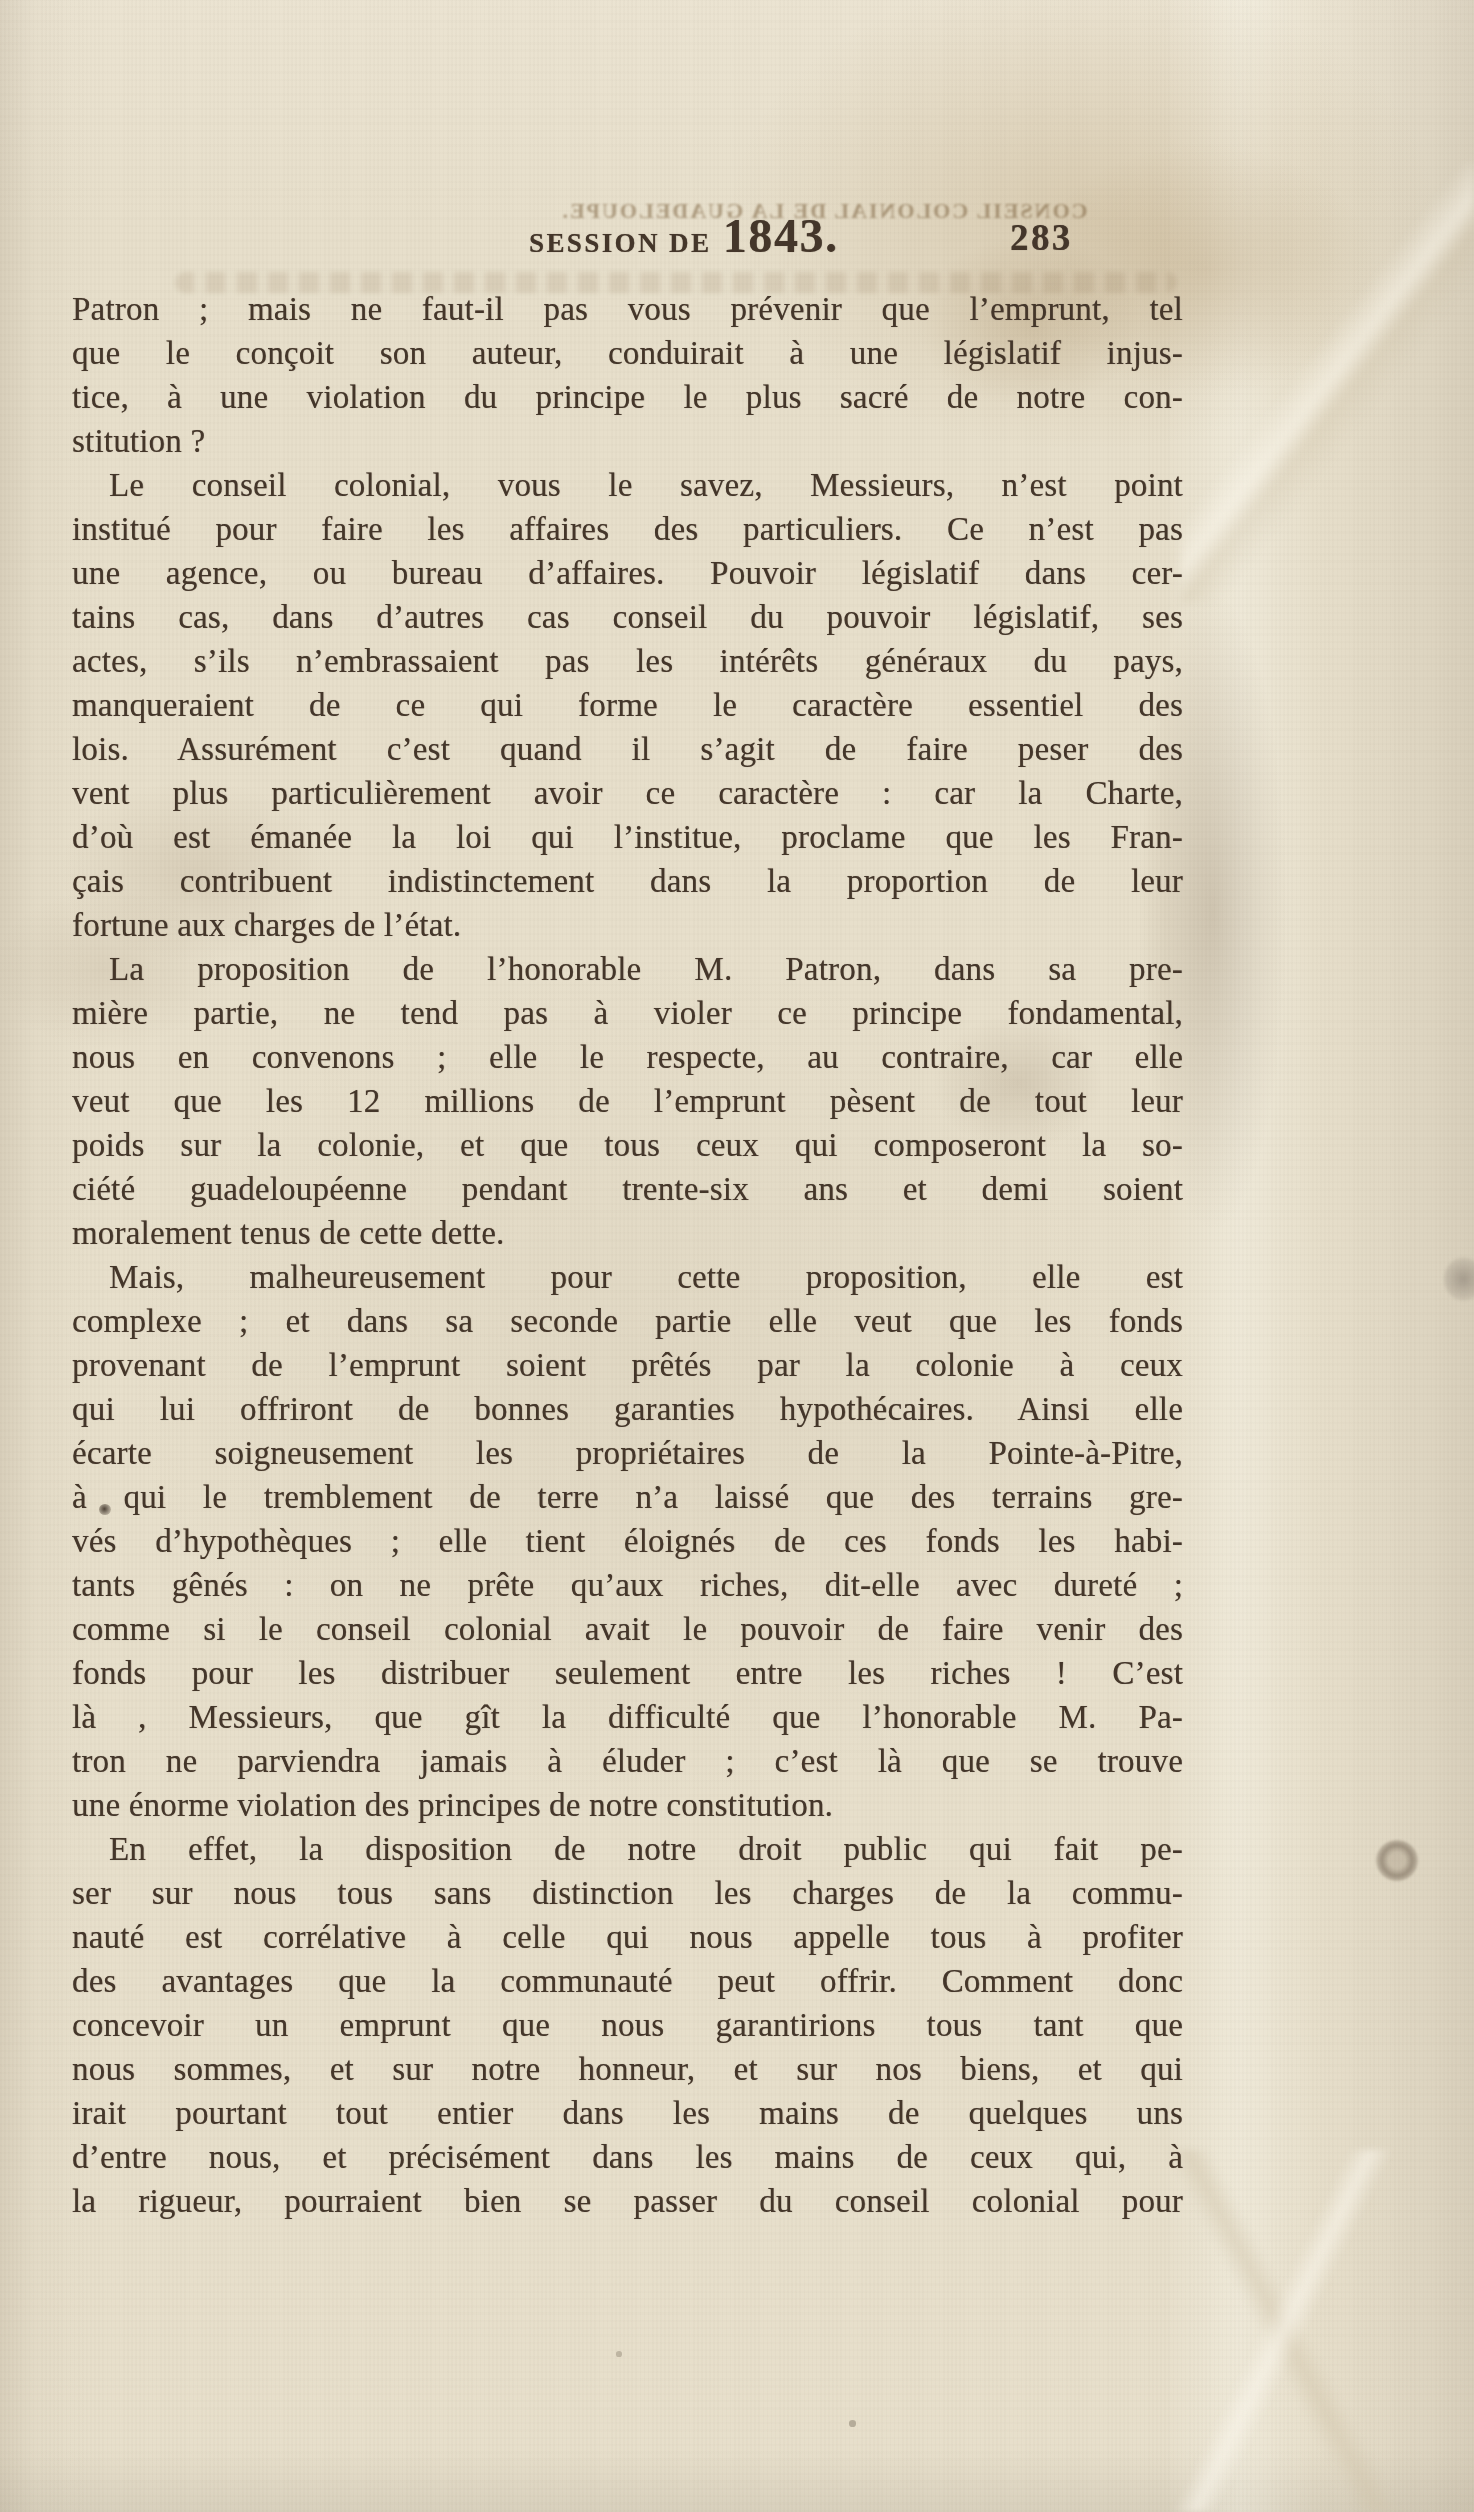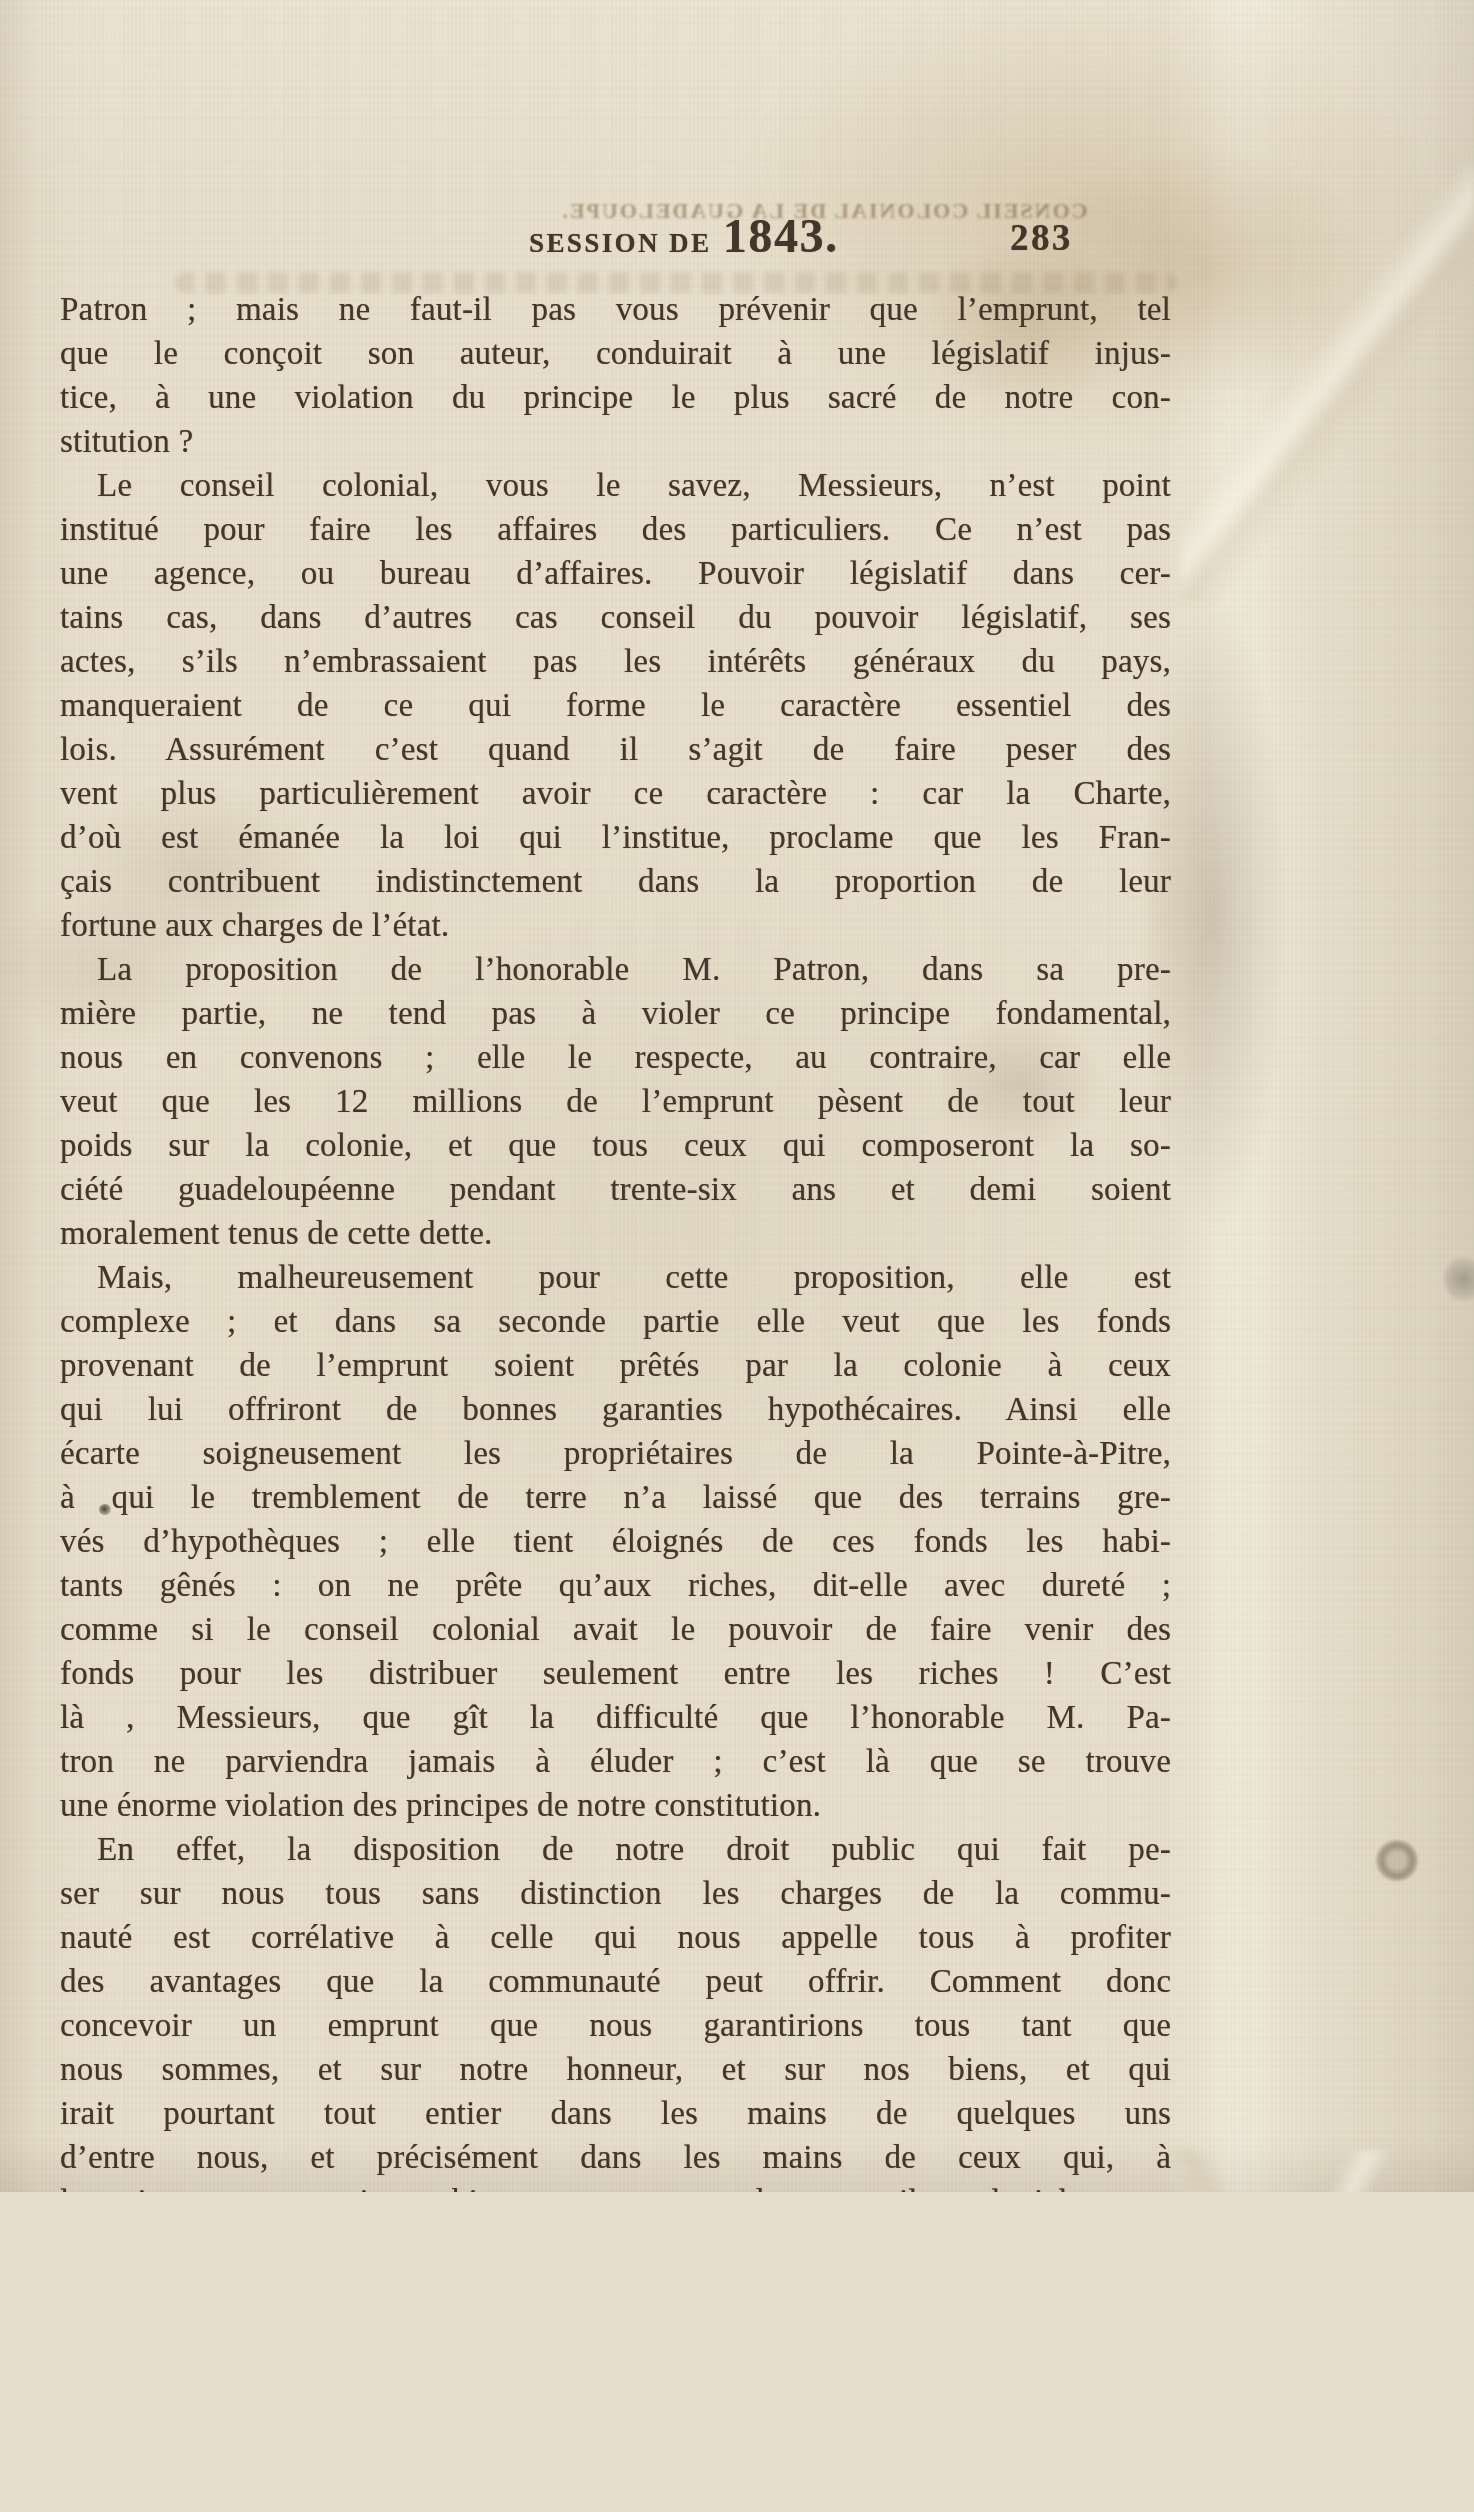--- a/index.html
+++ b/index.html
@@ -1,17 +1,17 @@
 <!DOCTYPE html>
 <html lang="fr" style="font-size:13px"><head>
 <meta charset="utf-8">
 <style>
   html,body{margin:0;padding:0;background:#e7dfcb;}
   .page{
-    position:relative;width:1475px;height:2192px;overflow:hidden;
+    position:relative;width:1475px;height:2512px;overflow:hidden;
     font-family:"Liberation Serif","DejaVu Serif",serif;
     color:#44362a;
     background:
       radial-gradient(505px 342px at 1083px 212px, rgba(163,131,82,.22), transparent 70%),
       radial-gradient(244px 179px at 1205px 269px, rgba(150,118,70,.18), transparent 70%),
       radial-gradient(163px 122px at 1030px 322px, rgba(140,108,62,.20), transparent 70%),
       radial-gradient(106px 456px at 1213px 912px, rgba(112,90,64,.24), transparent 70%),
       radial-gradient(122px 98px at 1018px 1083px, rgba(112,90,64,.16), transparent 70%),
       radial-gradient(195px 130px at 195px 871px, rgba(120,95,65,.13), transparent 70%),
       radial-gradient(163px 114px at 106px 969px, rgba(120,95,65,.11), transparent 70%),
@@ -39,21 +39,21 @@
   .title-year{font-size:48px;font-weight:bold;letter-spacing:1.6px;}
   .page-number{position:absolute;left:1010px;top:216px;font-size:37px;font-weight:bold;
     letter-spacing:2.4px;text-shadow:0.3px 0.3px 0.8px rgba(56,43,32,.6);}
   .ghost-line{
     position:absolute;left:175px;top:272px;width:1002px;height:21px;border-radius:10.6px;
     background:repeating-linear-gradient(90deg, rgba(125,98,64,.17) 0 19.5px, rgba(125,98,64,.02) 19.5px 31px);
     filter:blur(2.4px);opacity:.8;
   }
   
   .textblock{
-    position:absolute;left:60px;top:287px;width:1111px;
+    position:absolute;left:72px;top:287px;width:1111px;
     font-size:33px;line-height:44px;letter-spacing:0.2px;
     text-shadow:0.3px 0.3px 0.7px rgba(62,48,36,.55);
   }
   .ln{height:44px;text-align:justify;text-align-last:justify;}
   .ln.pe{text-align-last:left;}
   .ln.ind{text-indent:37px;}
   
   .speck-left{position:absolute;left:99px;top:1504px;width:12.2px;height:11.4px;border-radius:50%;
     background:radial-gradient(circle at 45% 45%, rgba(52,40,30,.85), rgba(52,40,30,.25) 70%, transparent 85%);
     filter:blur(0.3px);}

